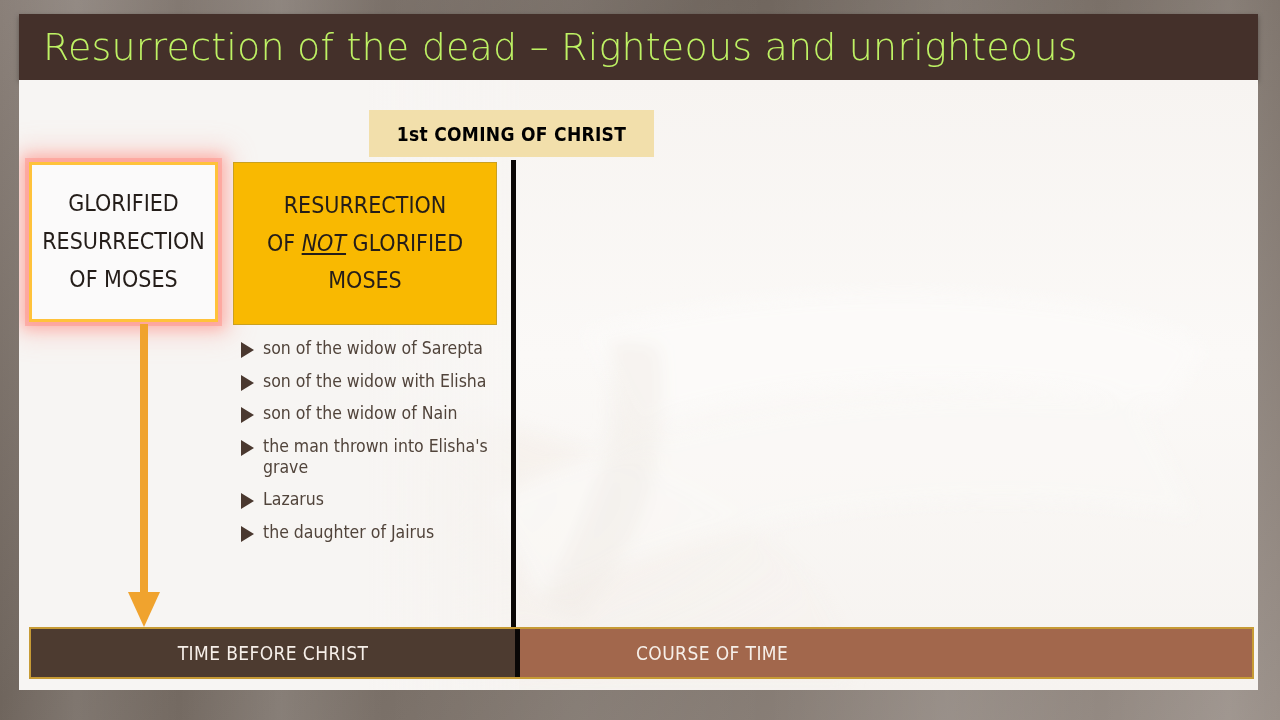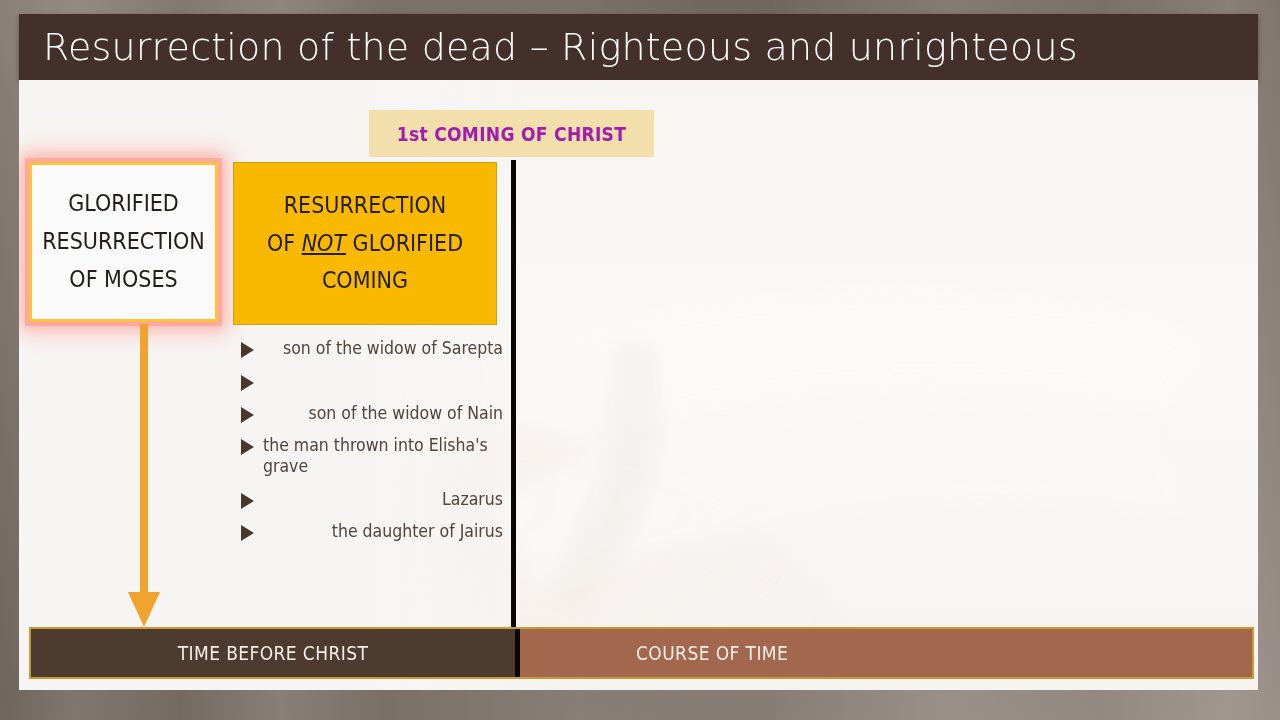--- a/index.html
+++ b/index.html
@@ -51,21 +51,21 @@
     width: 1239px;
     height: 66px;
     background: #44302a;
     box-shadow: 0 2px 5px rgba(0,0,0,0.35);
   }
   #title-text {
     position: absolute;
     left: 24px;
     top: 50%;
     transform: translateY(-50%);
-    color: #ffffff;
+    color: #bef264;
     font-size: 38px;
     font-weight: 300;
     letter-spacing: 0.2px;
     white-space: nowrap;
     font-family: "DejaVu Sans", sans-serif;
     font-stretch: condensed;
   }
 
   
   #slide-body {
@@ -104,21 +104,21 @@
     left: 350px;
     top: 30px;
     width: 285px;
     height: 47px;
     background: #f2dfab;
     display: flex;
     align-items: center;
     justify-content: center;
   }
   #coming-label {
-    color: #a21caf;
+    color: #000000;
     font-size: 19px;
     font-weight: bold;
     letter-spacing: 0.3px;
     font-family: "DejaVu Sans", sans-serif;
     font-stretch: condensed;
     white-space: nowrap;
   }
 
   
   #divider {
@@ -188,21 +188,20 @@
   #bullet-list {
     position: absolute;
     left: 222px;
     top: 258px;
     width: 262px;
   }
   .bullet-row {
     display: flex;
     align-items: flex-start;
     margin-bottom: 12px;
-    justify-content: space-between;
   }
   .bullet-marker {
     flex: 0 0 auto;
     width: 0; height: 0;
     border-top: 8px solid transparent;
     border-bottom: 8px solid transparent;
     border-left: 13px solid #4a382f;
     margin-top: 4px;
     margin-right: 9px;
   }
@@ -319,31 +318,32 @@
     <div id="glorified-box">
       <span id="glorified-text">GLORIFIED
 RESURRECTION
 OF MOSES</span>
     </div>
 
     <div id="notglorified-box">
       <div id="notglorified-text">
         <span>RESURRECTION</span><br>
         <span>OF </span><u>NOT</u><span> GLORIFIED</span><br>
-        <span>COMING</span>
+        <span>MOSES</span>
       </div>
     </div>
 
     <div id="bullet-list">
       <div class="bullet-row">
         <span class="bullet-marker"></span>
         <span class="bullet-text">son of the widow of Sarepta</span>
       </div>
       <div class="bullet-row">
         <span class="bullet-marker"></span>
+        <span class="bullet-text">son of the widow with Elisha</span>
       </div>
       <div class="bullet-row">
         <span class="bullet-marker"></span>
         <span class="bullet-text">son of the widow of Nain</span>
       </div>
       <div class="bullet-row">
         <span class="bullet-marker"></span>
         <span class="bullet-text">the man thrown into Elisha's grave</span>
       </div>
       <div class="bullet-row">

